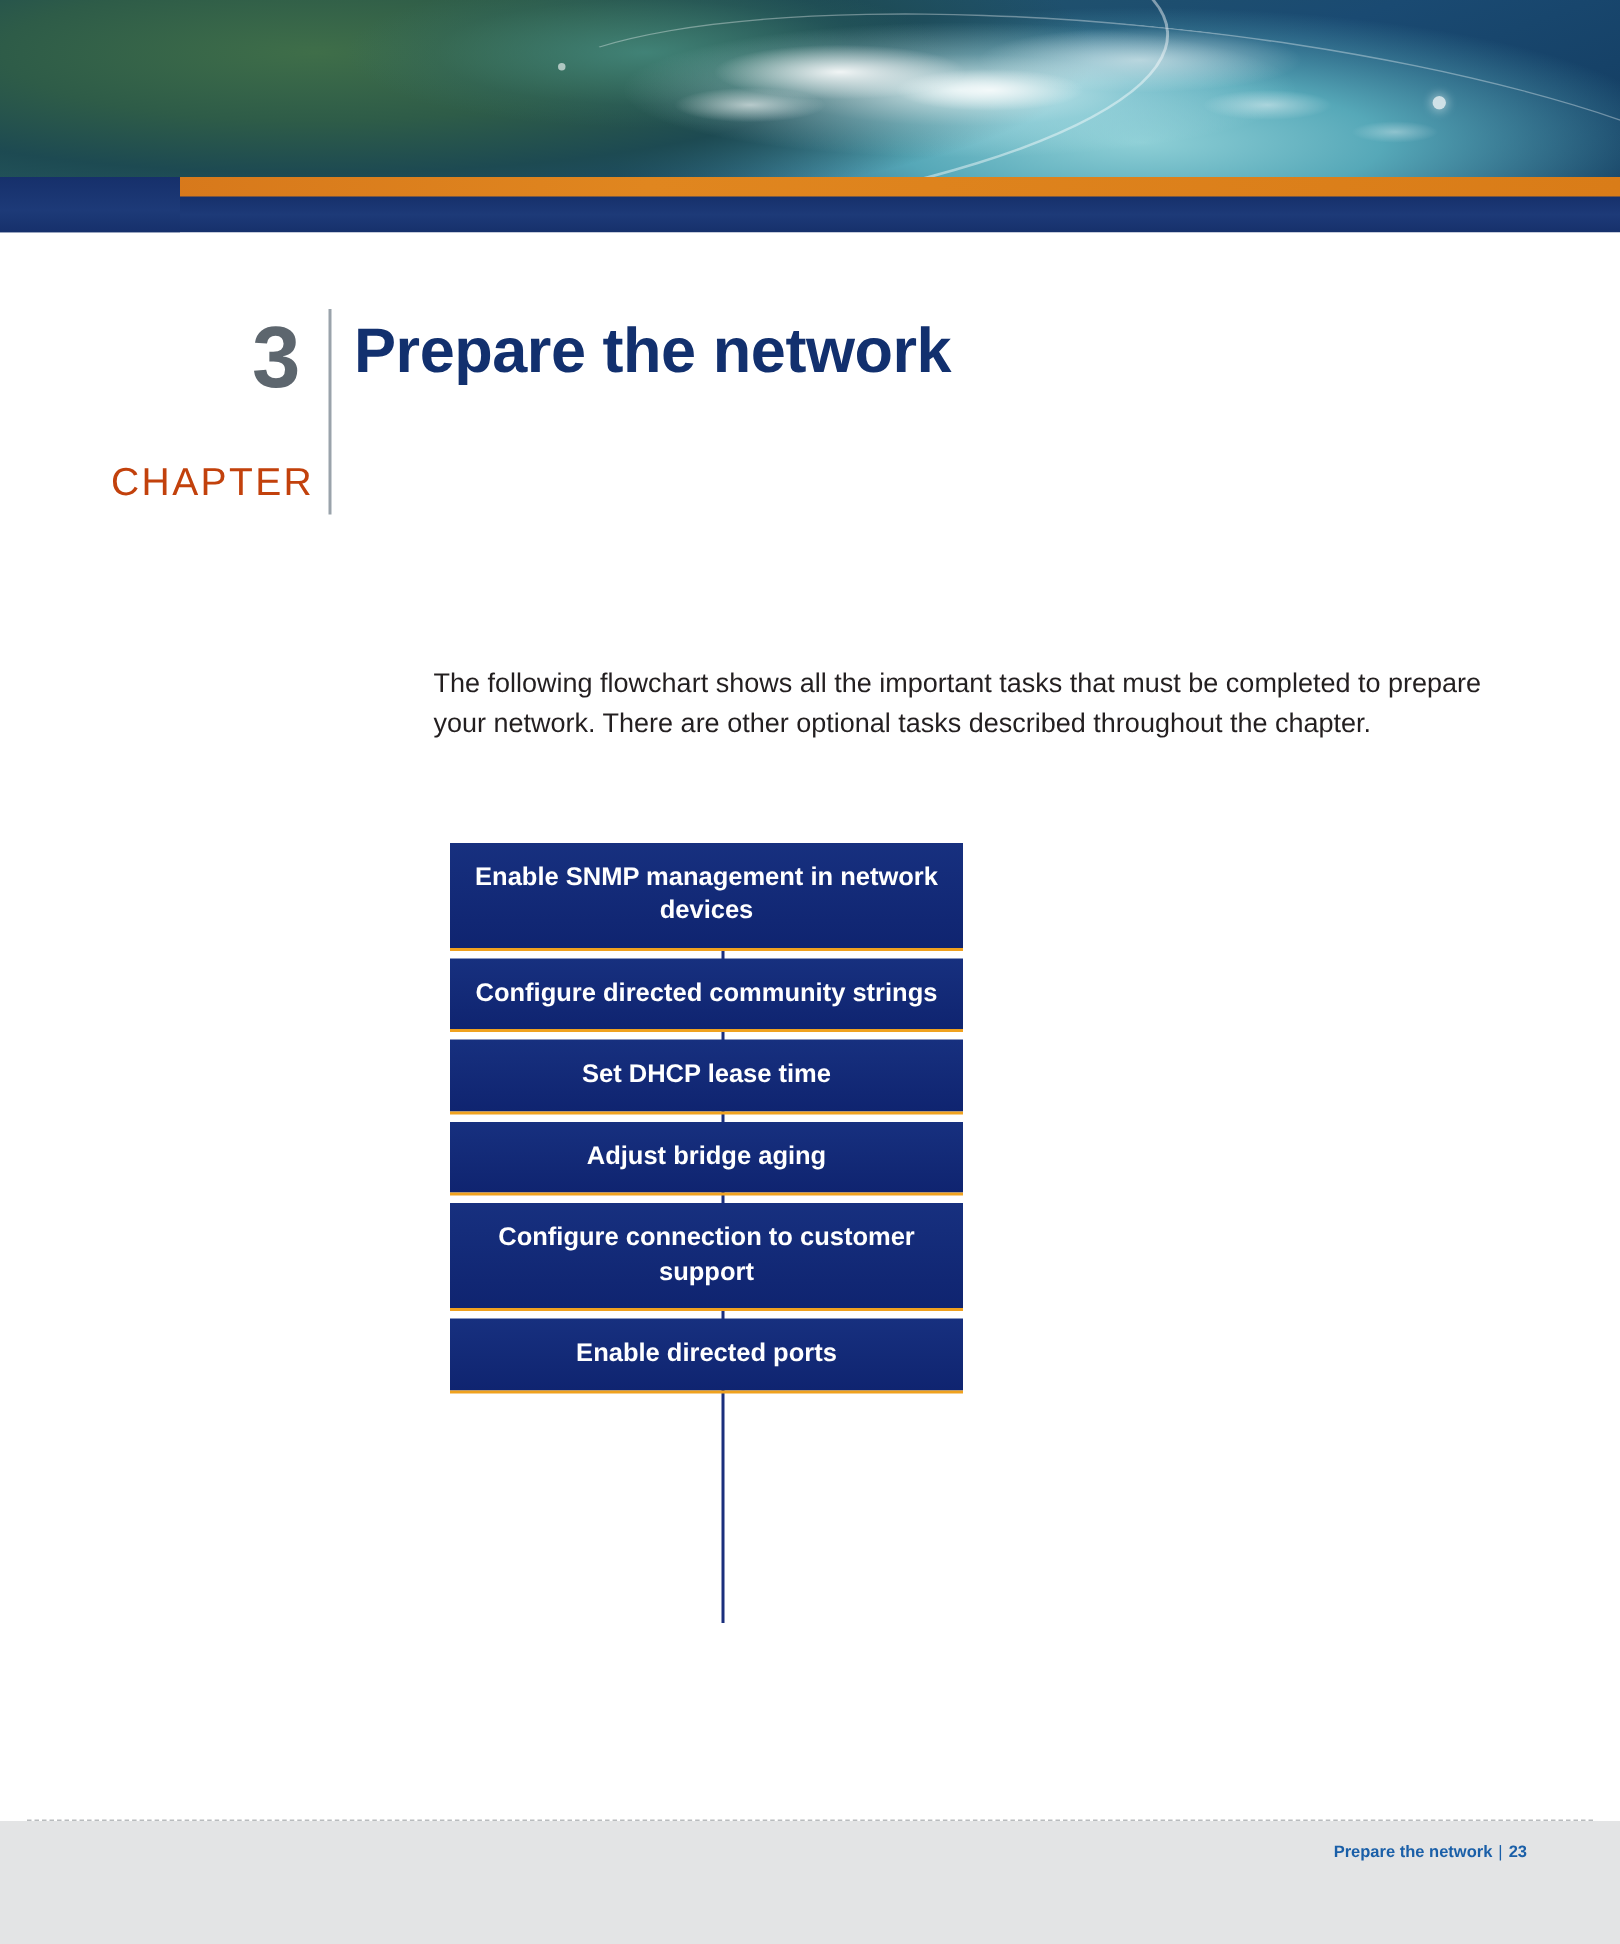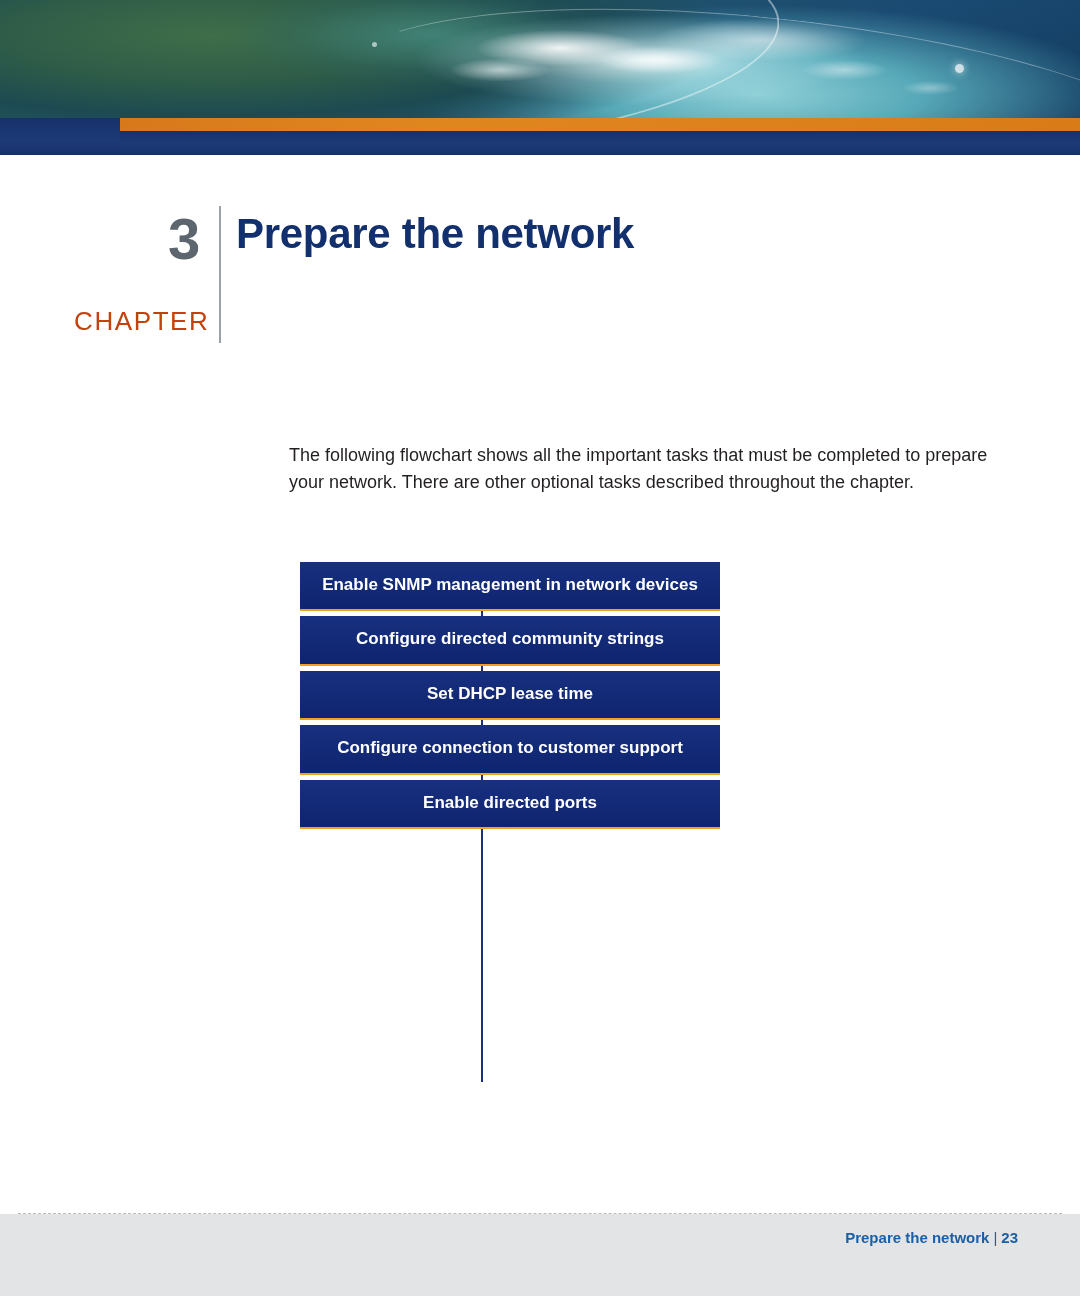--- a/index.html
+++ b/index.html
@@ -166,21 +166,21 @@
   .flow-connector {
     position: absolute;
     left: 481px; top: 562px;
     width: 2px; height: 520px;
     background: #1b2f7d;
     z-index: 0;
   }
   .flow-box {
     position: relative;
     z-index: 1;
-    width: 420px;
+    width: 342px;
     background: #132a7d;
     background: linear-gradient(180deg, #17307f 0%, #0f2470 100%);
     color: #ffffff;
     text-align: center;
     font-weight: bold;
     font-size: 17px;
     font-family: "Liberation Sans", sans-serif;
     line-height: 1.32;
     padding: 12px 16px 13px 16px;
     margin-bottom: 5px;
@@ -198,21 +198,21 @@
   }
   .footer-grey {
     position: absolute;
     left: 0; top: 1214px;
     width: 1080px; height: 82px;
     background: #e3e4e5;
   }
   .footer-text {
     position: absolute;
     right: 62px; top: 1229px;
-    font-size: 15px;
+    font-size: 11px;
     font-weight: bold;
     color: #1a5fa8;
     font-family: "Liberation Sans", sans-serif;
   }
   .footer-sep { color: #1a5fa8; margin: 0 4px; font-weight: normal; }
   .footer-page { color: #1a5fa8; font-weight: bold; }
 </style>
 </head>
 <body>
 
@@ -236,20 +236,21 @@
   <div class="chapter-title">Prepare the network</div>
 </div>
 
 <p class="intro">The following flowchart shows all the important tasks that must be completed to prepare your network. There are other optional tasks described throughout the chapter.</p>
 
 <div class="flow-connector"></div>
 <div class="flow">
   <div class="flow-box two-line">Enable SNMP management in network devices</div>
   <div class="flow-box two-line">Configure directed community strings</div>
   <div class="flow-box">Set DHCP lease time</div>
+  <div class="flow-box">Adjust bridge aging</div>
   <div class="flow-box two-line">Configure connection to customer support</div>
   <div class="flow-box">Enable directed ports</div>
 </div>
 
 <div class="footer-grey"></div>
 <div class="footer-rule"></div>
 <div class="footer-text">
   <span>Prepare the network</span><span class="footer-sep">|</span><span class="footer-page">23</span>
 </div>
 

